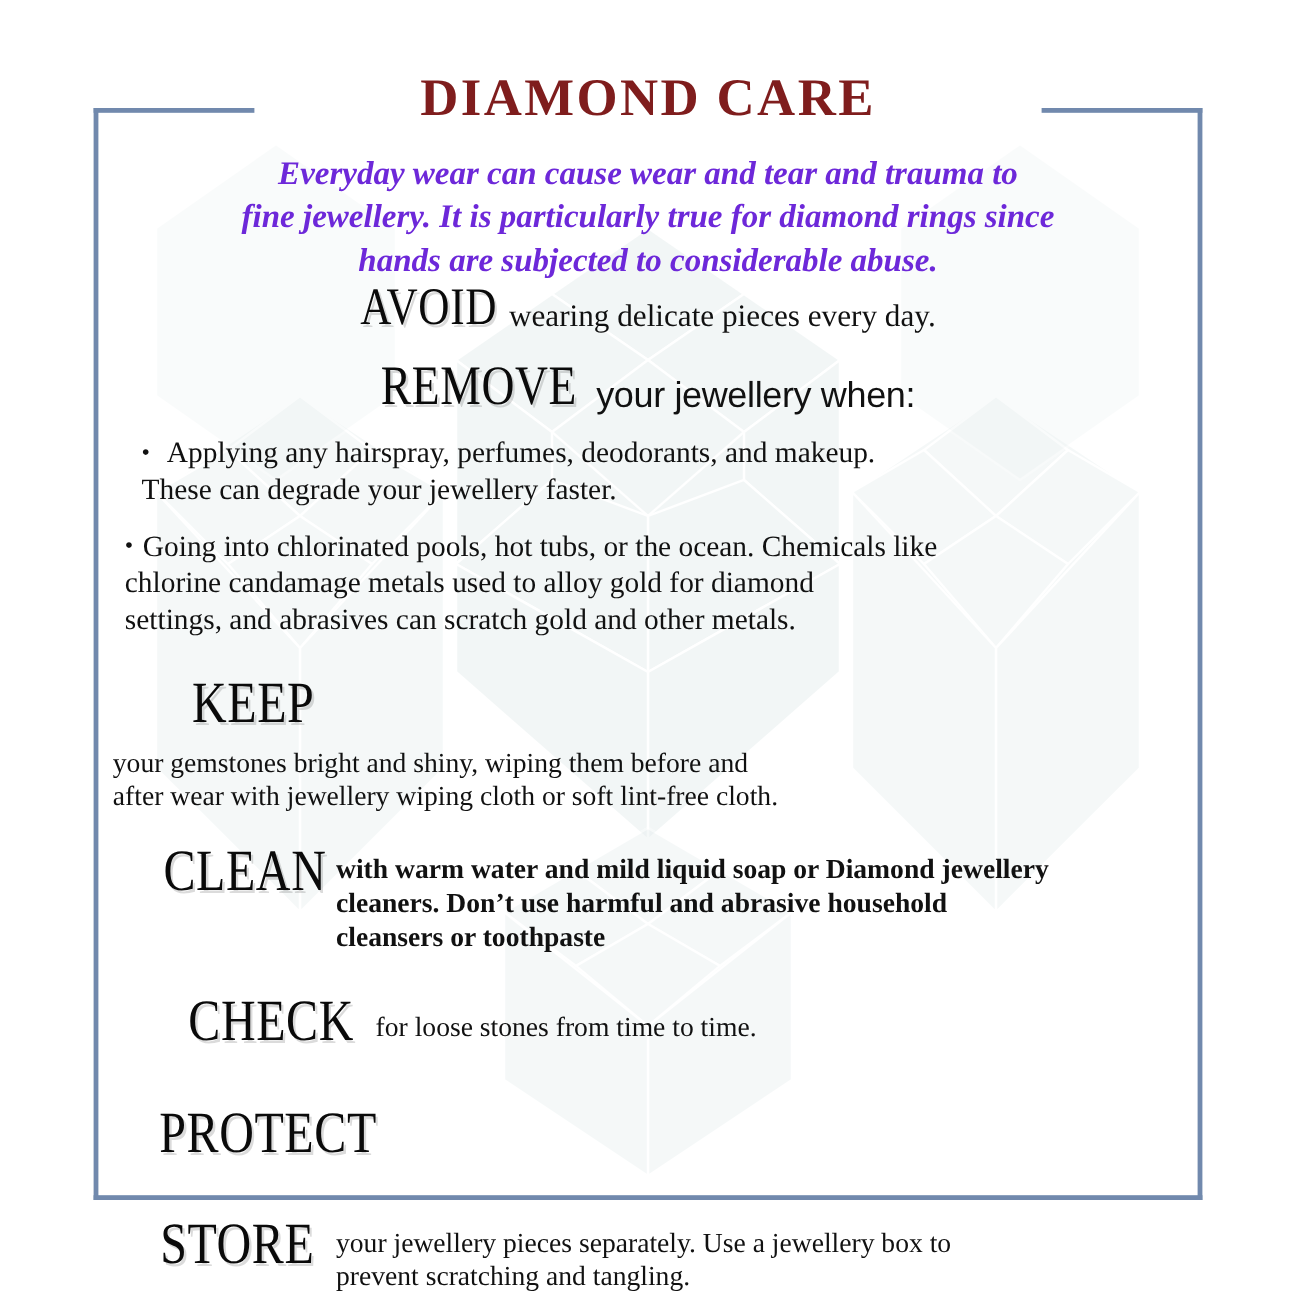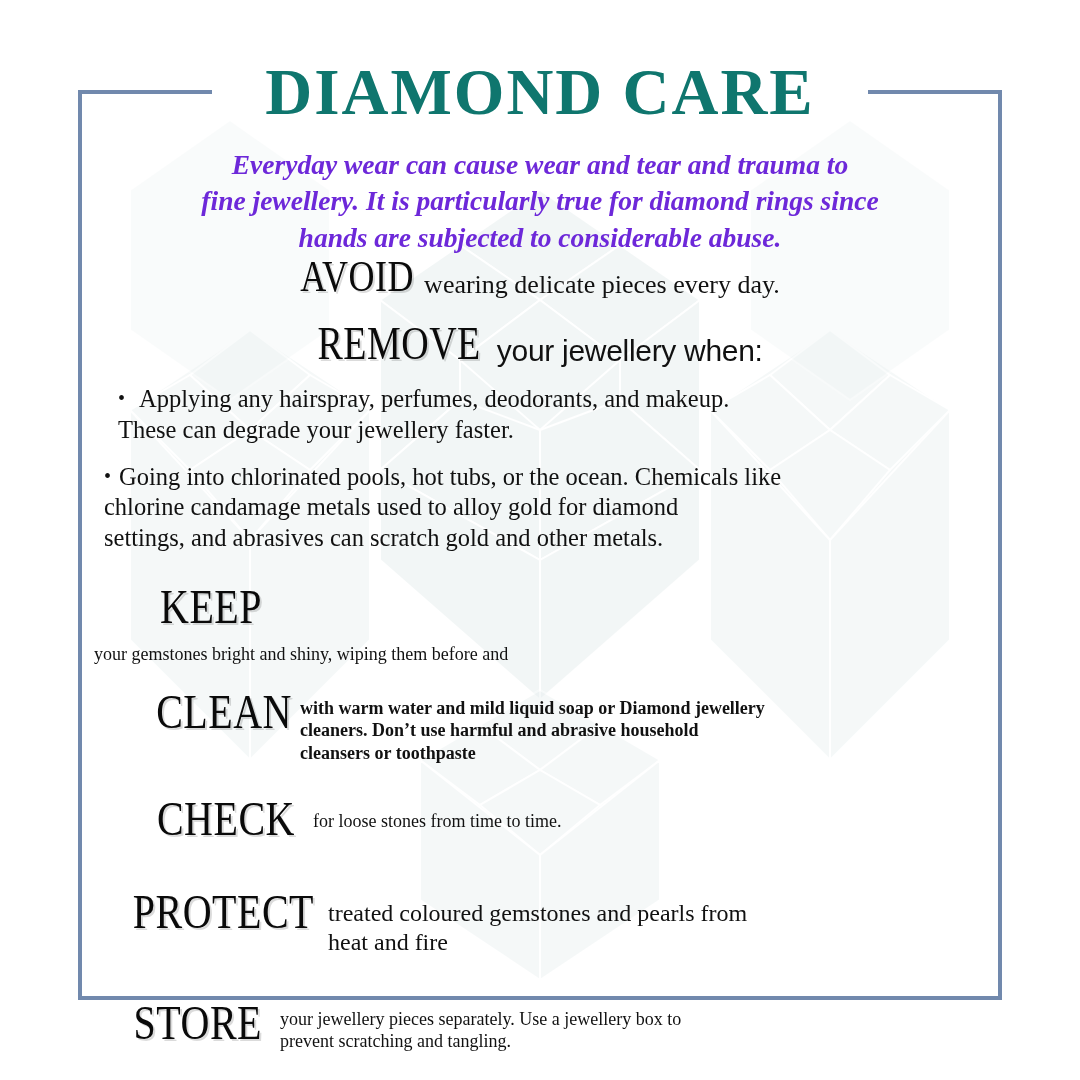--- a/index.html
+++ b/index.html
@@ -62,23 +62,23 @@
     left: 82px;
     top: 60px;
     width: 916px;
     z-index: 2;
   }
 
   
   #title {
     text-align: center;
     font-family: "Liberation Serif", "DejaVu Serif", serif;
-    font-size: 65px;
+    font-size: 44px;
     letter-spacing: 2px;
-    color: #0f766e;
+    color: #7f1d1d;
     line-height: 1;
     margin: 0;
     padding: 0 0 2px 0;
     white-space: nowrap;
   }
 
   
   #intro {
     text-align: center;
     font-style: italic;
@@ -151,30 +151,30 @@
     margin-top: 18px;
   }
   .kwrow .kwcell {
     flex: 0 0 auto;
     text-align: right;
     padding-top: 4px;
   }
   .kwrow .kwcell .kw { font-size: 40px; }
   .kwrow .txtcell {
     flex: 1 1 auto;
-    font-size: 18px;
+    font-size: 23px;
     line-height: 1.23;
     padding-left: 12px;
     padding-top: 8px;
   }
 
   
   #row-keep      { margin-top: 30px; flex-direction: column; }
   #row-keep .kwcell    { width: 180px; }
-  #row-clean     { margin-top: 24px; padding-left: 20px; }
+  #row-clean     { margin-top: 24px; }
   #row-clean .kwcell   { width: 190px; }
   #row-clean .txtcell  { padding-left: 8px; font-weight: bold; }
   #row-check     { margin-top: 32px; padding-left: 17px; }
   #row-check .kwcell   { width: 196px; }
   #row-check .txtcell  { padding-left: 18px; padding-top: 14px; }
   #row-protect   { margin-top: 42px; }
   #row-protect .kwcell { width: 232px; }
   #row-protect .txtcell{ padding-left: 14px; padding-top: 10px; font-size: 24px; }
   #row-store     { margin-top: 42px; }
   #row-store .kwcell   { width: 180px; }
@@ -274,20 +274,21 @@
       <span class="nowrapline">chlorine candamage metals used to alloy gold for diamond</span>
       <span class="nowrapline">settings, and abrasives can scratch gold and other metals.</span>
     </div>
 
     <div class="kwrow" id="row-keep">
       <div class="kwcell">
         <span class="kw">KEEP</span>
       </div>
       <div class="txtcell">
         <span class="nowrapline">your gemstones bright and shiny, wiping them before and</span>
+        <span class="nowrapline">after wear with jewellery wiping cloth or soft lint-free cloth.</span>
       </div>
     </div>
 
     <div class="kwrow" id="row-clean">
       <div class="kwcell">
         <span class="kw">CLEAN</span>
       </div>
       <div class="txtcell">
         <span class="nowrapline">with warm water and mild liquid soap or Diamond jewellery</span>
         <span class="nowrapline">cleaners. Don’t use harmful and abrasive household</span>
@@ -301,24 +302,20 @@
       </div>
       <div class="txtcell">
         <span class="nowrapline">for loose stones from time to time.</span>
       </div>
     </div>
 
     <div class="kwrow" id="row-protect">
       <div class="kwcell">
         <span class="kw">PROTECT</span>
       </div>
-      <div class="txtcell">
-        <span class="nowrapline">treated coloured gemstones and pearls from</span>
-        <span class="nowrapline">heat and fire</span>
-      </div>
     </div>
 
     <div class="kwrow" id="row-store">
       <div class="kwcell">
         <span class="kw">STORE</span>
       </div>
       <div class="txtcell">
         <span class="nowrapline">your jewellery pieces separately. Use a jewellery box to</span>
         <span class="nowrapline">prevent scratching and tangling.</span>
       </div>

